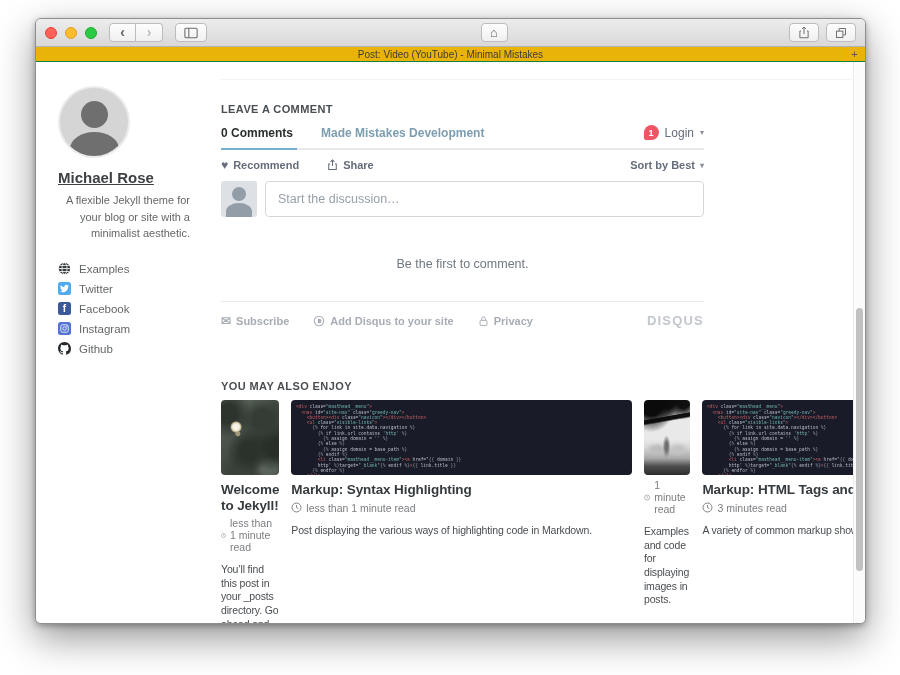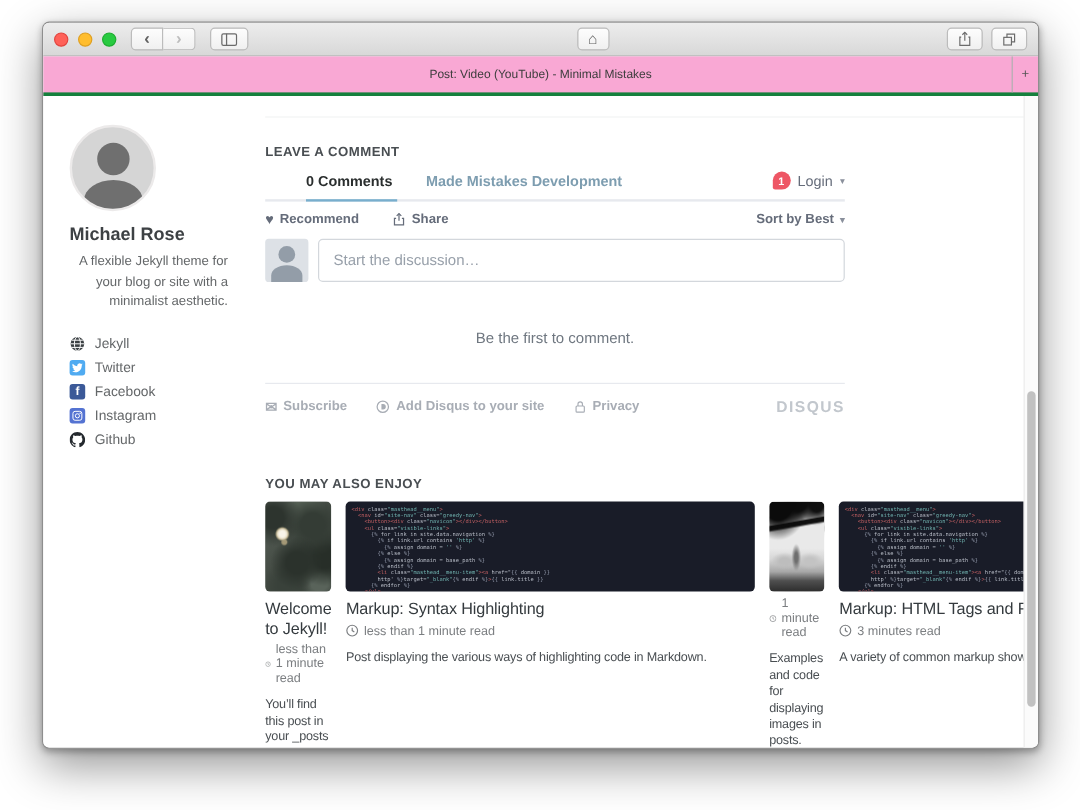--- a/index.html
+++ b/index.html
@@ -28,56 +28,56 @@
   .nav-glyph { font-size:14px; line-height:1; font-weight:bold; transform:translateY(-1px); }
   .sidebar-toggle { width:32px; margin-left:12px; }
   .home-btn { width:27px; margin-right:8px; font-size:13px; }
   .spacer { flex:1; }
   .urlfield { width:338px; height:19px; background:#fff; border:1px solid #c6c6c6; border-radius:4px;
     display:flex; align-items:center; padding:0 5px; }
   .urlfield .url-text { flex:1; text-align:center; font-size:11px; color:#3c3c3c; }
   .right-btns { display:flex; gap:7px; }
   .right-btns .tb-btn { width:30px; }
 
-  .tabbar { height:33px; background:#f9a8d4; border-bottom:3px solid #15803d;
+  .tabbar { height:15px; background:#eab308; border-bottom:1px solid #15803d;
     display:flex; align-items:center; position:relative; }
   .tab-title { flex:1; text-align:center; font-size:10px; color:#3d3d3d; }
   .newtab { position:absolute; right:0; top:0; bottom:0; width:22px; border-left:1px solid #b0b0b0;
     display:flex; align-items:center; justify-content:center; font-size:11px; color:#555; }
 
   
   .content { position:relative; height:563px; background:#fff; display:flex; }
   .scroll-gutter { position:absolute; top:0; right:0; bottom:0; width:12px; background:#fbfbfb; border-left:1px solid #ececec; }
   .scroll-thumb { position:absolute; top:246px; right:2px; width:7px; height:263px; background:#c1c1c1; border-radius:4px; }
 
   
   .author { width:172px; flex-shrink:0; padding:24px 0 0 22px; }
   .avatar { width:72px; height:72px; border-radius:50%; background:#d5d5d5; border:2px solid #eceaea;
     position:relative; overflow:hidden; }
   .avatar .head { position:absolute; left:21px; top:13px; width:27px; height:27px; border-radius:50%; background:#6f6f6f; }
   .avatar .shoulders { position:absolute; left:10px; top:44px; width:49px; height:34px; border-radius:50% 50% 0 0; background:#6f6f6f; }
-  .author-name { margin-top:11px; font-size:15px; font-weight:bold; color:#3d4144; }
+  .author-name { margin-top:11px; font-size:15px; font-weight:bold; color:#3d4144;text-decoration:underline; }
   .author-bio { margin-top:6px; width:132px; font-size:11px; line-height:1.5; color:#646769;text-align:right; }
   .author-links { margin-top:20px; }
   .author-link { display:flex; align-items:center; gap:8px; height:14px; margin-bottom:6px; font-size:11.5px; color:#646769; cursor:pointer; }
   .ic { width:13px; height:13px; flex-shrink:0; display:flex; align-items:center; justify-content:center; }
   .sq { width:13px; height:13px; border-radius:2.5px; display:flex; align-items:center; justify-content:center; }
   .sq.tw { background:#50abf1; }
   .sq.fb { background:#3b5998; color:#fff; font-size:10px; font-weight:bold; }
   .sq.ig { background:#5473d2; }
 
   
   .main { flex:1; padding:17px 31px 0 13px; }
   .comments-wrap { border-top:1px solid #f2f3f3; }
   .section-h { font-size:11px; font-weight:bold; letter-spacing:.4px; color:#494e52; }
   .comments-wrap .section-h { margin-top:23px; }
 
   .disqus { width:483px; }
   .dq-tabs { margin-top:10px; display:flex; align-items:center; border-bottom:2px solid #e7e9ee; padding-bottom:8px; position:relative; }
-  .dq-tab-active { font-size:12px; font-weight:bold; color:#2a2e2e; position:relative; cursor:pointer;margin-left:34px; }
+  .dq-tab-active { font-size:12px; font-weight:bold; color:#2a2e2e; position:relative; cursor:pointer; }
   .dq-tab-active::after { content:""; position:absolute; left:0; right:-4px; bottom:-10px; height:2px; background:#78aecd; }
   .dq-community { margin-left:28px; font-size:12px; font-weight:bold; color:#7d9db0; cursor:pointer; }
   .dq-login { margin-left:auto; display:flex; align-items:center; gap:6px; cursor:pointer; }
   .dq-badge { width:15px; height:15px; border-radius:50% 50% 50% 2px; background:#ee5665; color:#fff;
     font-size:9px; font-weight:bold; display:flex; align-items:center; justify-content:center; }
   .dq-login-label { font-size:12px; color:#656c7a; }
   .caret { font-size:8px; color:#8a909c; }
 
   .dq-actions { margin-top:9px; display:flex; align-items:center; font-size:11px; font-weight:bold; color:#656c7a; }
   .dq-action { display:flex; align-items:center; gap:5px; cursor:pointer; }
@@ -98,21 +98,21 @@
   .dq-footer { padding-top:11px; display:flex; align-items:center; color:#a8adb5; }
   .dq-flink { display:flex; align-items:center; gap:5px; font-size:11px; font-weight:bold; cursor:pointer; }
   .dq-flink + .dq-flink { margin-left:24px; }
   .envelope-glyph { font-size:12px; line-height:1; }
   .dq-logo { margin-left:auto; font-size:13px; font-weight:900; letter-spacing:1.2px; color:#c2c7cd; cursor:pointer; }
 
   
   .related { margin-top:52px; }
   .cards { margin-top:8px; display:grid; grid-template-columns:repeat(4,1fr); gap:12px; }
   .card-thumb { height:75px; border-radius:4px; overflow:hidden; position:relative; cursor:pointer; }
-  .card-title { margin-top:7px; font-size:13.5px; letter-spacing:-.1px; font-weight:normal; line-height:1.15; color:#343a3e; cursor:pointer; }
+  .card-title { margin-top:7px; font-size:13.5px; letter-spacing:-.1px; font-weight:bold; line-height:1.15; color:#343a3e; cursor:pointer; }
   .card-read { margin-top:4px; display:flex; align-items:center; gap:4px; font-size:10.5px; color:#7b7e81; }
   .card-excerpt { margin-top:10px; font-size:10.5px; letter-spacing:-.15px; line-height:1.3; color:#494e52; }
 
   .thumb-moss { background-color:#49514a;
     background-image:
       radial-gradient(circle at 26% 36%, #f8f4e9 0 2.5px, #e8dfc6 4px, #b0a584 5px, rgba(0,0,0,0) 6px),
       radial-gradient(circle at 29% 45%, rgba(205,185,140,.7) 0 2px, rgba(0,0,0,0) 3px),
       radial-gradient(circle at 12% 18%, #2d342e 0 9px, rgba(0,0,0,0) 24px),
       radial-gradient(circle at 48% 68%, #2b322c 0 9px, rgba(0,0,0,0) 22px),
       radial-gradient(circle at 72% 26%, #343c35 0 10px, rgba(0,0,0,0) 26px),
@@ -207,21 +207,21 @@
           <div class="author-link">
             <span class="ic">
               <svg width="13" height="13" viewBox="0 0 16 16">
                   <circle cx="8" cy="8" r="7" fill="#3a3f42"></circle>
                   <g stroke="#fff" stroke-width="1" fill="none">
                     <ellipse cx="8" cy="8" rx="3.1" ry="7"></ellipse>
                     <path d="M1 8h14M2.4 4.3h11.2M2.4 11.7h11.2"></path>
                   </g>
                 </svg>
             </span>
-            <span>Jekyll</span>
+            <span>Examples</span>
           </div>
           <div class="author-link">
             <span class="sq tw">
               <svg width="9" height="9" viewBox="0 0 24 24">
                   <path fill="#fff" d="M23.95 4.57a10 10 0 0 1-2.82.77 4.96 4.96 0 0 0 2.16-2.72c-.95.56-2.01.96-3.13 1.18a4.92 4.92 0 0 0-8.39 4.49A13.98 13.98 0 0 1 1.64 3.16a4.92 4.92 0 0 0 1.52 6.57 4.9 4.9 0 0 1-2.23-.61v.06a4.92 4.92 0 0 0 3.95 4.83 4.93 4.93 0 0 1-2.22.08 4.93 4.93 0 0 0 4.6 3.42A9.87 9.87 0 0 1 0 19.54a13.94 13.94 0 0 0 7.55 2.21c9.06 0 14.01-7.5 14.01-14.01v-.64a10 10 0 0 0 2.39-2.53z"></path>
                 </svg>
             </span>
             <span>Twitter</span>
           </div>
           <div class="author-link">

